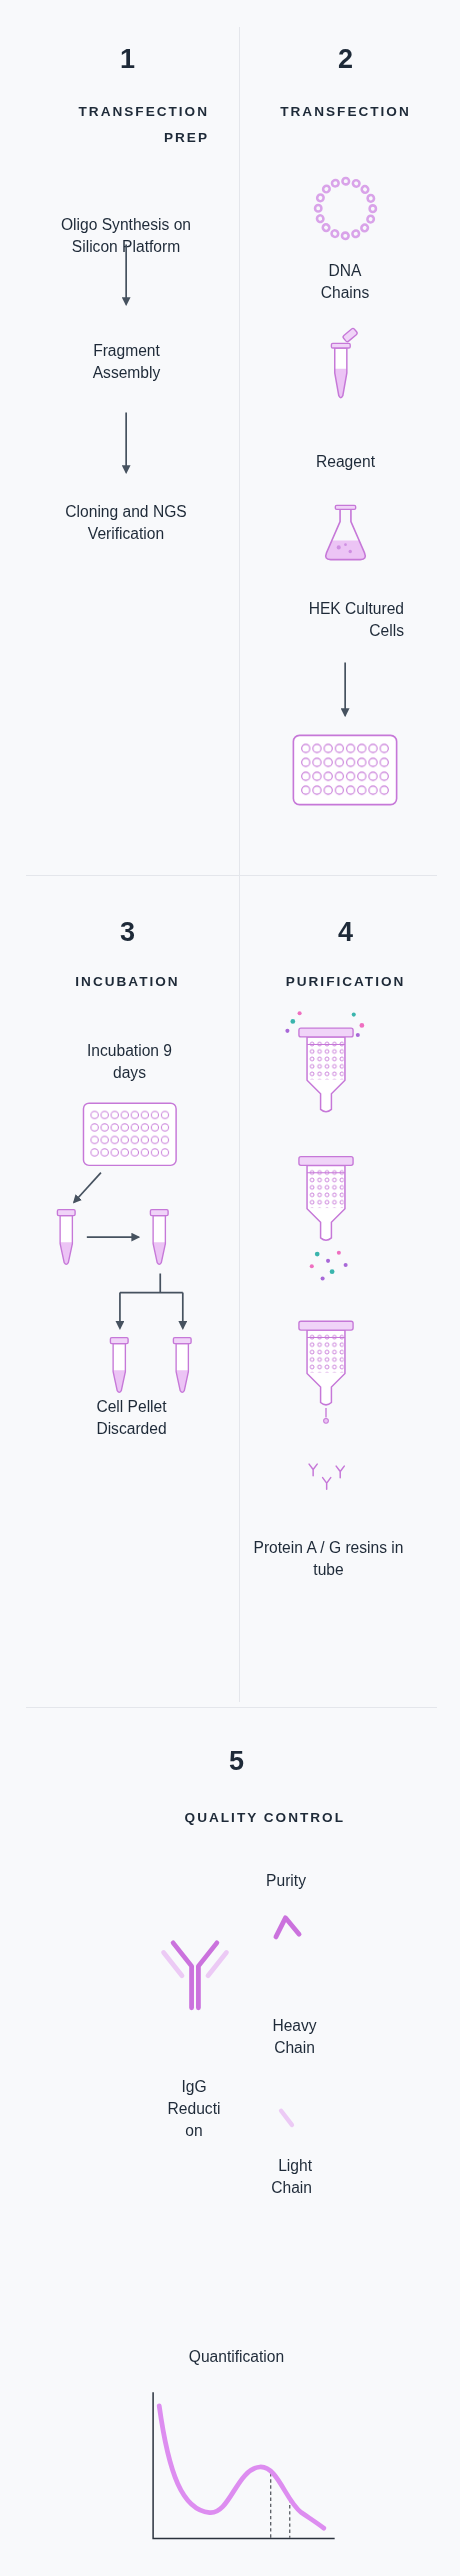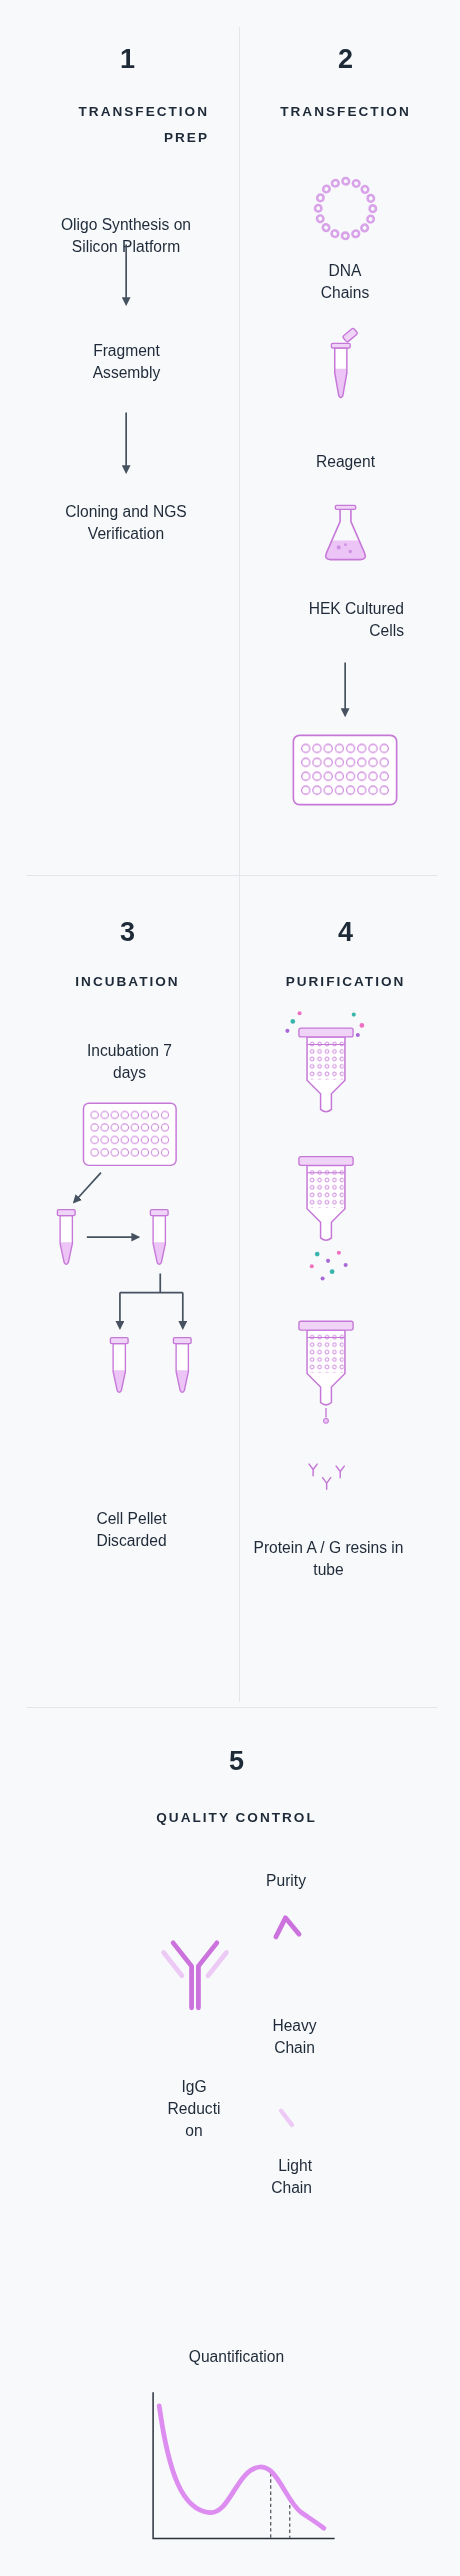--- a/index.html
+++ b/index.html
@@ -104,21 +104,21 @@
     </svg>
 
     <svg class="abs" style="left:292px;top:734px;" width="106" height="72" viewBox="0 0 156 106">
       <use href="#plate"></use>
     </svg>
   </section>
 
   <section>
     <div class="abs num" style="left:46px;top:919px;width:163px;">3</div>
     <div class="abs sec-title" style="left:46px;top:969px;width:163px;">INCUBATION</div>
-    <div class="abs label" style="left:82px;top:1040px;width:95px;">Incubation 7 days</div>
+    <div class="abs label" style="left:82px;top:1040px;width:95px;">Incubation 9 days</div>
 
     <svg class="abs" style="left:82px;top:1102px;" width="96" height="65" viewBox="0 0 141 96">
       <use href="#plate" transform="scale(0.9)"></use>
     </svg>
 
     <svg class="abs" style="left:67px;top:1170px;" width="41" height="39" viewBox="0 0 60 58">
       <line x1="50" y1="4" x2="10" y2="48" stroke="#46525f" stroke-width="2.5" marker-end="url(#ah)"></line>
     </svg>
 
     <svg class="abs" style="left:54px;top:1208px;" width="24.5" height="63" viewBox="0 0 36 92">
@@ -139,21 +139,21 @@
       <line x1="108" y1="30" x2="108" y2="82" stroke="#46525f" stroke-width="2.5" marker-end="url(#ah)"></line>
     </svg>
 
     <svg class="abs" style="left:107px;top:1336px;" width="24.5" height="63" viewBox="0 0 36 92">
         <use href="#tube-sm"></use>
       </svg>
     <svg class="abs" style="left:170px;top:1336px;" width="24.5" height="63" viewBox="0 0 36 92">
         <use href="#tube-sm"></use>
       </svg>
 
-    <div class="abs label" style="left:84px;top:1508px;width:95px;">Cell Pellet Discarded</div>
+    <div class="abs label" style="left:84px;top:1396px;width:95px;">Cell Pellet Discarded</div>
   </section>
 
   <section>
     <div class="abs num" style="left:264px;top:919px;width:163px;">4</div>
     <div class="abs sec-title" style="left:264px;top:969px;width:163px;">PURIFICATION</div>
 
     <svg class="abs" style="left:282px;top:1009px;" width="88" height="129" viewBox="0 0 130 190">
       <use href="#spincol" y="22"></use>
       <g>
         <circle cx="16" cy="18" r="3.5" fill="#3ab5ad"></circle>
@@ -185,21 +185,21 @@
       <use href="#mini-ab" x="46" y="225"></use>
       <use href="#mini-ab" x="66" y="245"></use>
       <use href="#mini-ab" x="86" y="228"></use>
     </svg>
 
     <div class="abs label" style="left:247px;top:1537px;width:163px;">Protein A / G resins in tube</div>
   </section>
 
   <section>
     <div class="abs num" style="left:155px;top:1748px;width:163px;">5</div>
-    <div class="abs sec-title" style="left:128px;top:1805px;width:217px;">QUALITY CONTROL</div>
+    <div class="abs sec-title" style="left:128px;top:1805px;width:217px;text-align:right;">QUALITY CONTROL</div>
 
     <div class="abs label" style="left:245px;top:1870px;width:82px;">Purity</div>
 
     <svg class="abs" style="left:271px;top:1911px;" width="33" height="30" viewBox="0 0 48 44">
       <path d="M7,38 L21,10 L41,34" stroke="#cb72dd" stroke-width="7" fill="none" stroke-linecap="round" stroke-linejoin="round"></path>
     </svg>
 
     <svg class="abs" style="left:154px;top:1934px;" width="82" height="82" viewBox="0 0 120 120">
       <path d="M14,27 L41,61" stroke="#eccaf5" stroke-width="7" stroke-linecap="round" fill="none"></path>
       <path d="M106,27 L79,61" stroke="#eccaf5" stroke-width="7" stroke-linecap="round" fill="none"></path>

